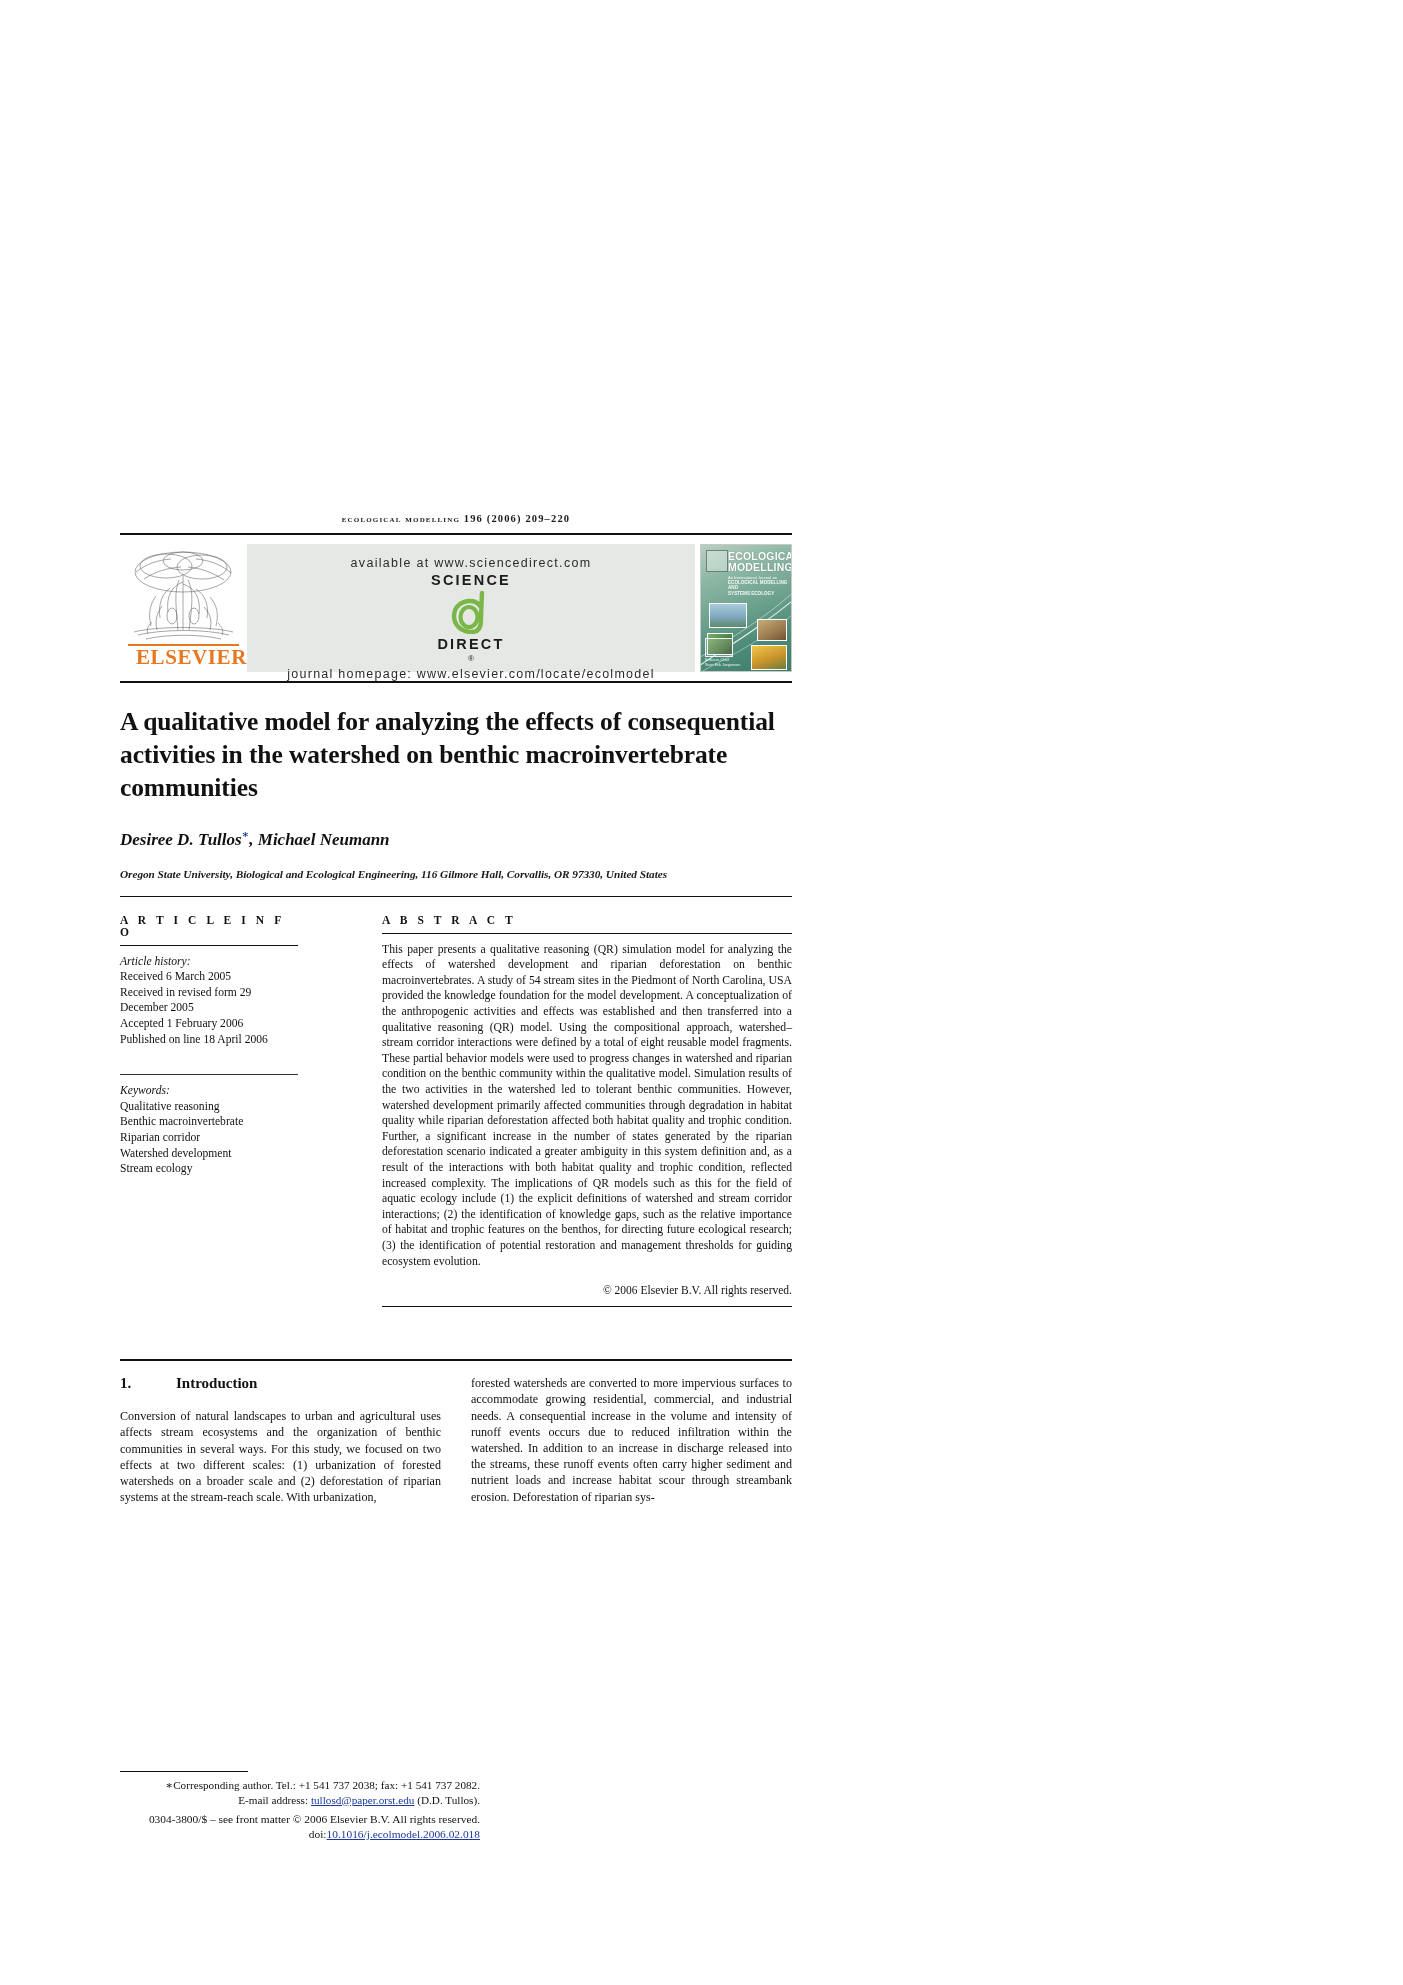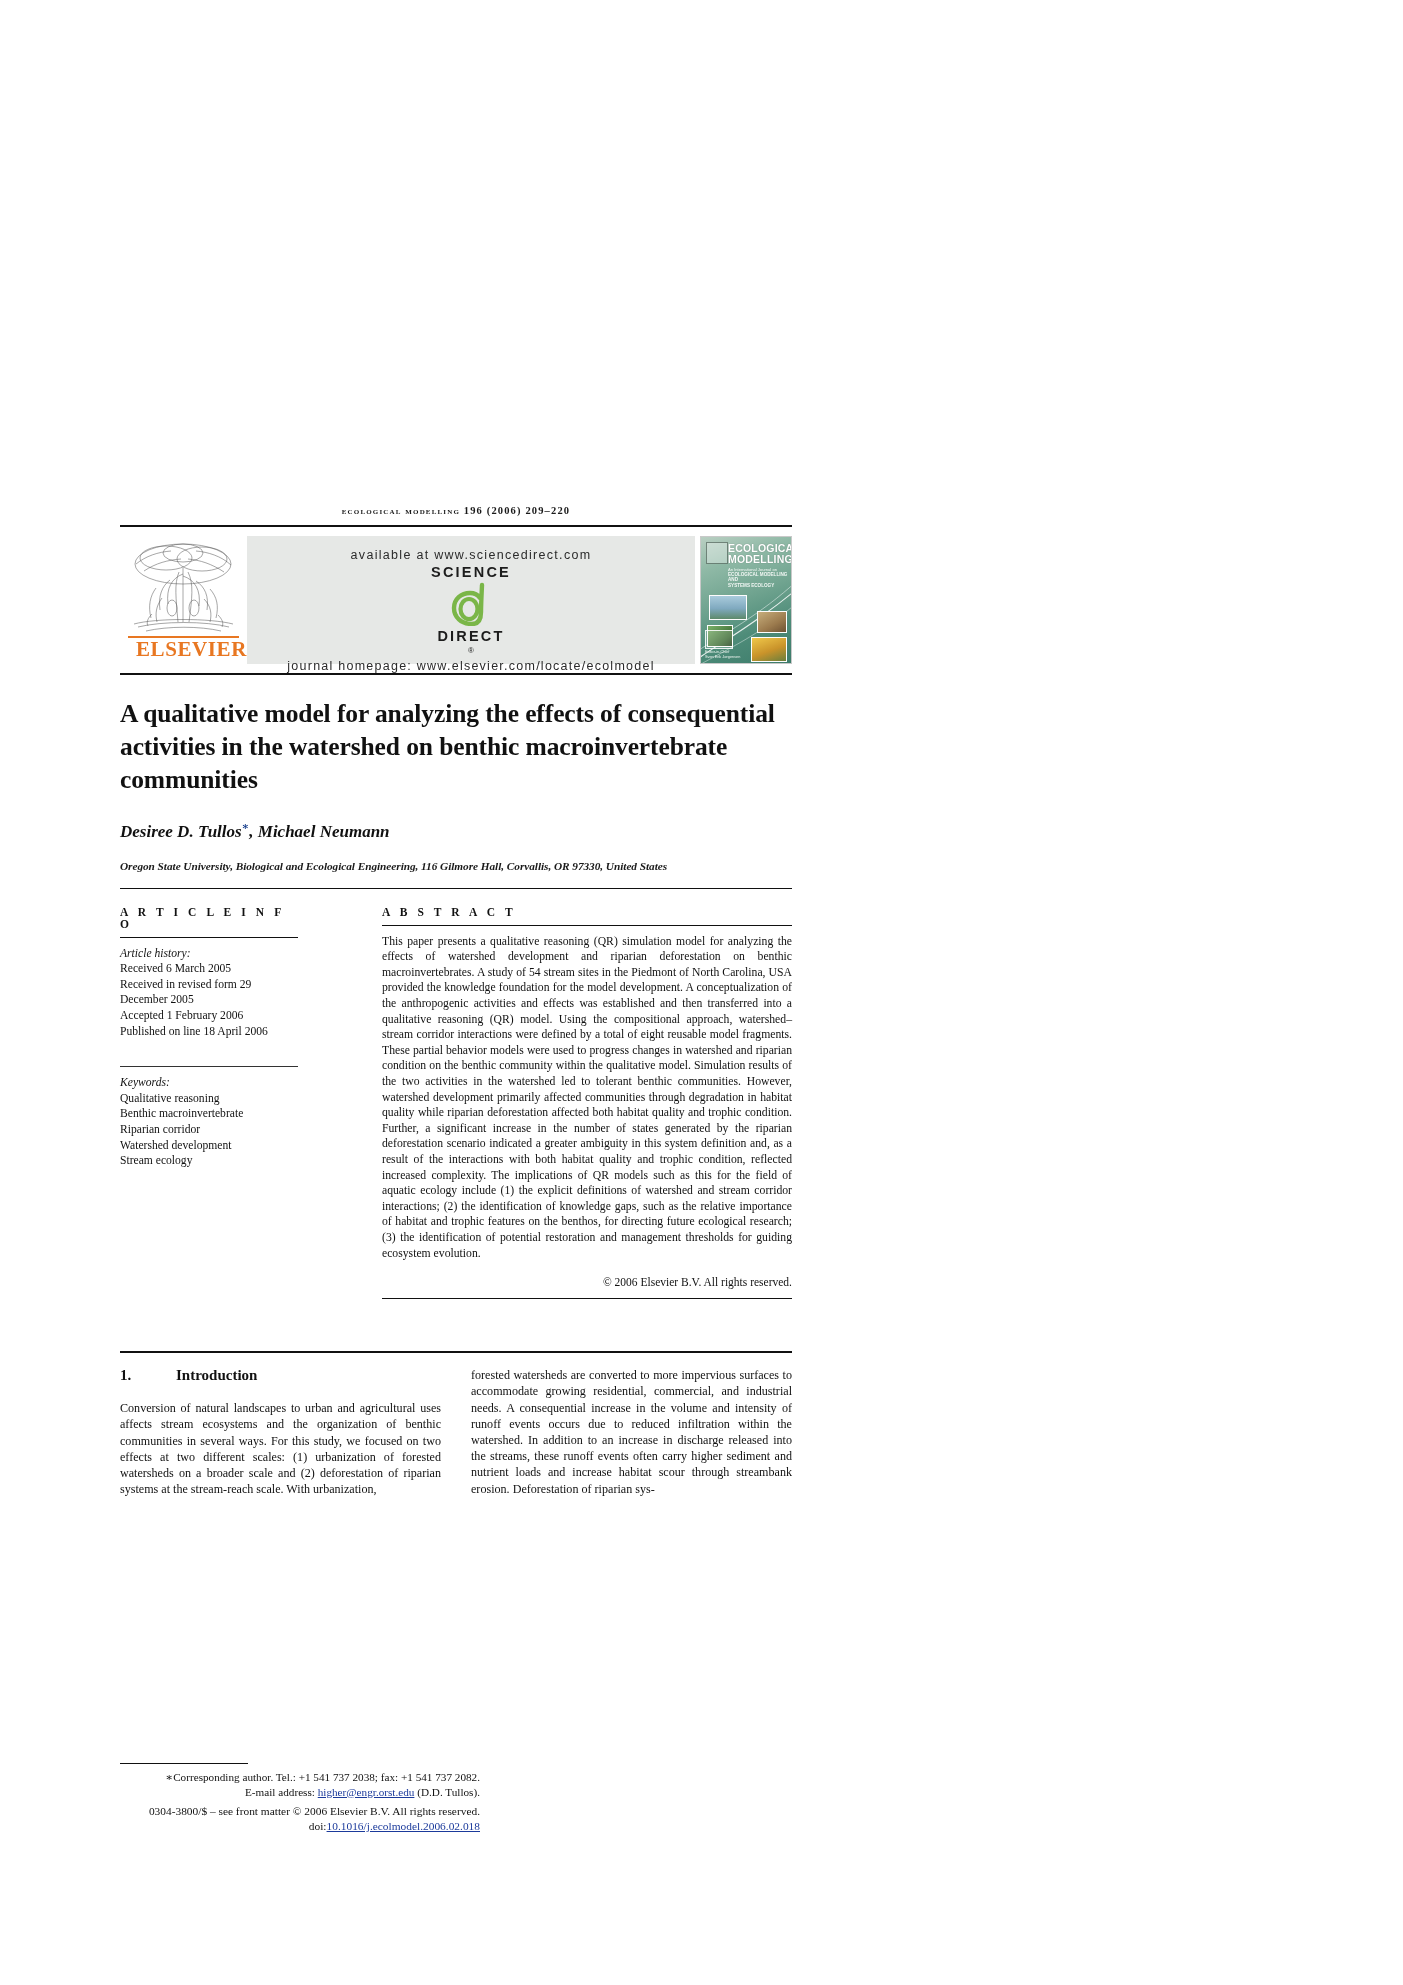--- a/index.html
+++ b/index.html
@@ -12,21 +12,21 @@
     height: 1985px;
     font-family: "Liberation Serif", "DejaVu Serif", serif;
     color: #000000;
     position: relative;
     overflow: hidden;
   }
 
   
   .page {
     position: absolute;
-    left: 0; top: 8px;
+    left: 0; top: 16px;
     width: 1403px;
     height: 1749px;
     background: #ffffff;
   }
 
   
   .article {
     position: absolute;
     left: 120px;
     top: 497px;
@@ -526,21 +526,21 @@
       </div>
     </div>
 
     <div class="footnotes">
       <div class="fn-rule"></div>
       <div class="fn-line">
         <span class="fn-star">∗</span><span>Corresponding author. Tel.: +1 541 737 2038; fax: +1 541 737 2082.</span>
       </div>
       <div class="fn-line fn-indent">
         <span>E-mail address:</span>
-        <a class="link" href="#">higher@engr.orst.edu</a>
+        <a class="link" href="#">tullosd@paper.orst.edu</a>
         <span>(D.D. Tullos).</span>
       </div>
       <div class="imprint">
         <div>0304-3800/$ – see front matter © 2006 Elsevier B.V. All rights reserved.</div>
         <div><span>doi:</span><a class="link" href="#">10.1016/j.ecolmodel.2006.02.018</a></div>
       </div>
     </div>
 
   </div>
 </div>

